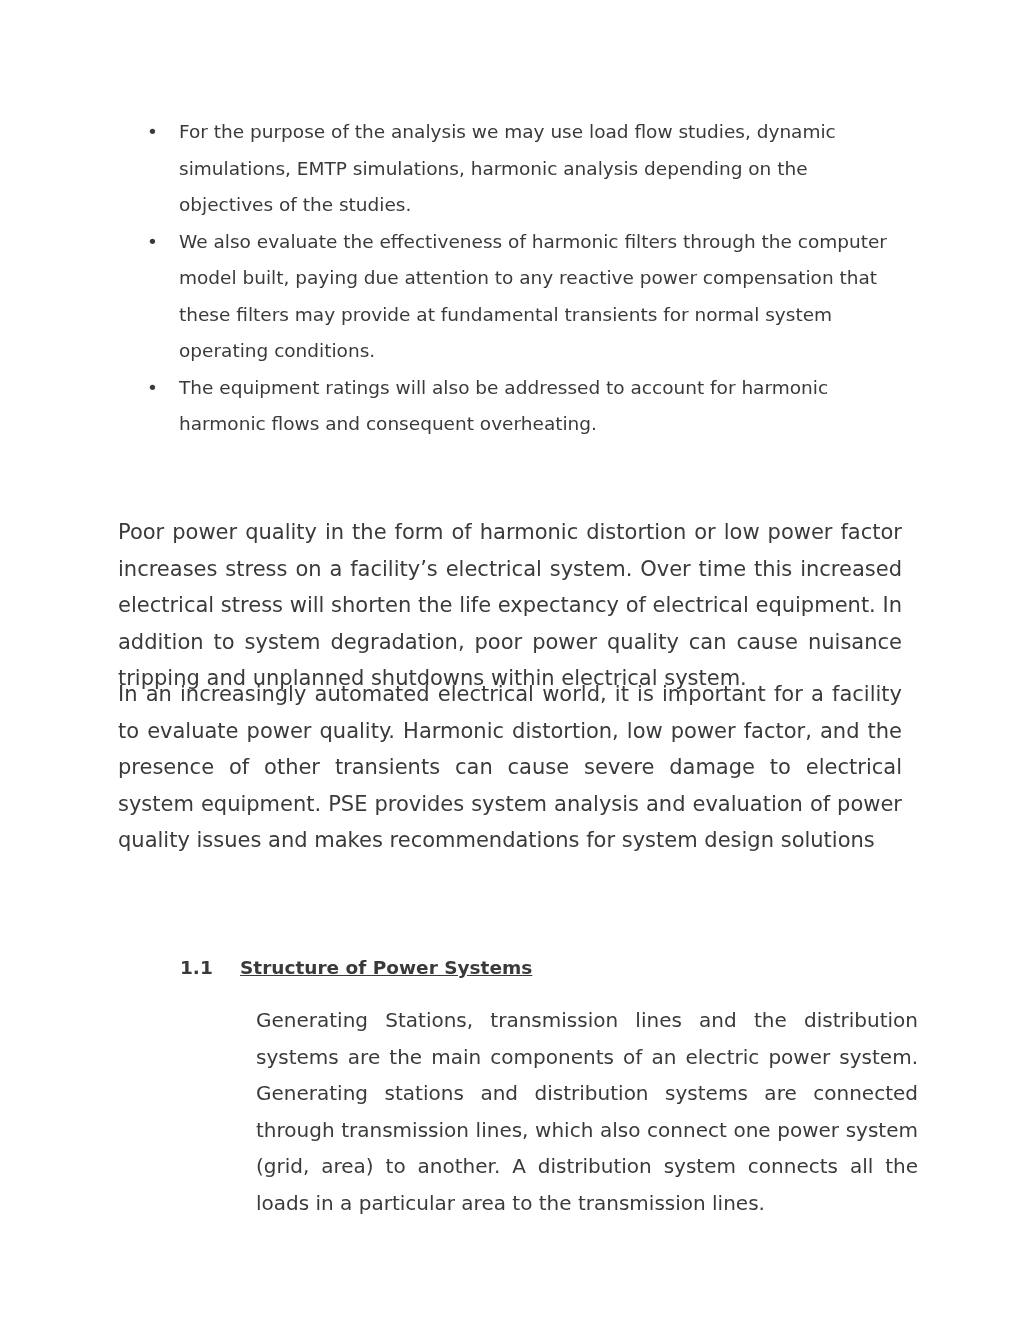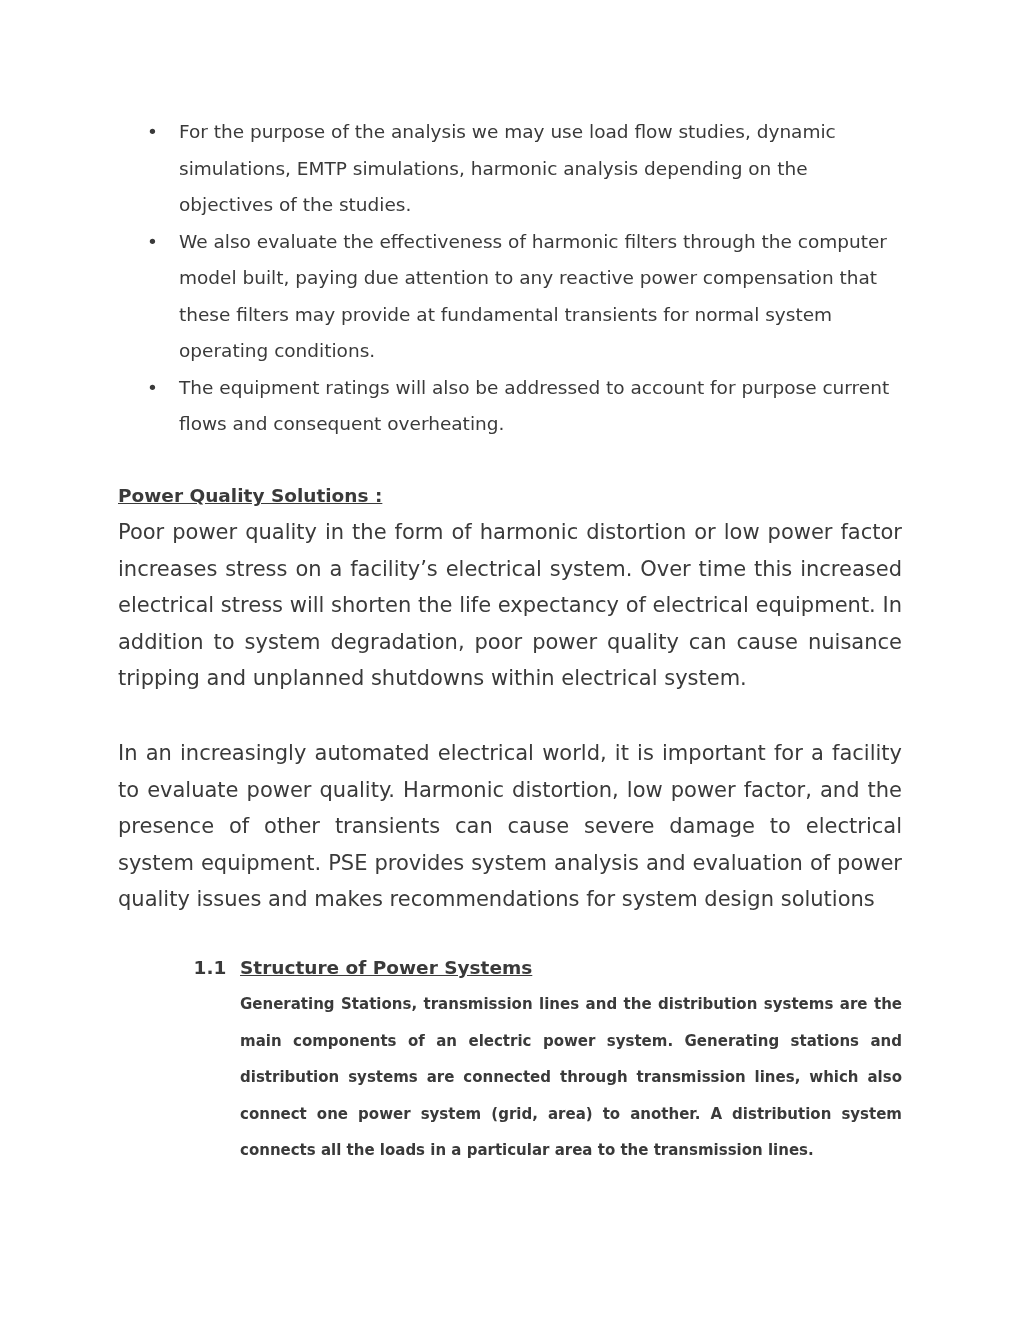--- a/index.html
+++ b/index.html
@@ -63,75 +63,72 @@
     left: 118px;
     width: 784px;
     font-size: 21px;
     line-height: 36.5px;
     text-align: justify;
     text-justify: inter-word;
     margin: 0;
   }
   .body-para.last-line-left { text-align-last: left; }
   #para-pq-1 { top: 514px; }
-  #para-pq-2 { top: 735px; }
+  #para-pq-2 { top: 676px; }
 
   
   .subsection-head {
     position: absolute;
     left: 180px;
     top: 950px;
     font-size: 18.5px;
     line-height: 36.5px;
     font-weight: bold;
     white-space: nowrap;
-    text-align: center;
   }
   .subsection-num {
     display: inline-block;
     width: 60px;
   }
   .subsection-title {
     text-decoration: underline;
   }
 
   .indented-para {
     position: absolute;
     left: 240px;
     top: 986px;
     width: 662px;
-    font-size: 15px;
+    font-size: 20px;
     line-height: 36.5px;
     text-align: justify;
     text-align-last: left;
-    margin: 0;
-    font-weight: bold;
+    margin: 16px;
   }
 </style>
 </head>
 <body>
 
 <div class="page">
 
   <ul class="bullet-list">
     <li class="bullet-item">
       <span class="bullet-marker">•</span>
       <span>For the purpose of the analysis we may use load flow studies, dynamic simulations, EMTP simulations, harmonic analysis depending on the objectives of the studies.</span>
     </li>
     <li class="bullet-item">
       <span class="bullet-marker">•</span>
       <span>We also evaluate the effectiveness of harmonic filters through the computer model built, paying due attention to any reactive power compensation that these filters may provide at fundamental transients for normal system operating conditions.</span>
     </li>
     <li class="bullet-item">
       <span class="bullet-marker">•</span>
-      <span>The equipment ratings will also be addressed to account for purpose current flows and consequent overheating.</span>
+      <span>The equipment ratings will also be addressed to account for harmonic harmonic flows and consequent overheating.</span>
     </li>
   </ul>
 
-  <div class="doc-heading" id="heading-pqs">Power Quality Solutions :</div>
 
   <p class="body-para last-line-left" id="para-pq-1">Poor power quality in the form of harmonic distortion or low power factor increases stress on a facility’s electrical system. Over time this increased electrical stress will shorten the life expectancy of electrical equipment. In addition to system degradation, poor power quality can cause nuisance tripping and unplanned shutdowns within electrical system.</p>
 
   <p class="body-para last-line-left" id="para-pq-2">In an increasingly automated electrical world, it is important for a facility to evaluate power quality. Harmonic distortion, low power factor, and the presence of other transients can cause severe damage to electrical system equipment. PSE provides system analysis and evaluation of power quality issues and makes recommendations for system design solutions</p>
 
   <div class="subsection-head">
     <span class="subsection-num">1.1</span><span class="subsection-title">Structure of Power Systems</span>
   </div>
 
   <p class="indented-para">Generating Stations, transmission lines and the distribution systems are the main components of an electric power system. Generating stations and distribution systems are connected through transmission lines, which also connect one power system (grid, area) to another. A distribution system connects all the loads in a particular area to the transmission lines.</p>

